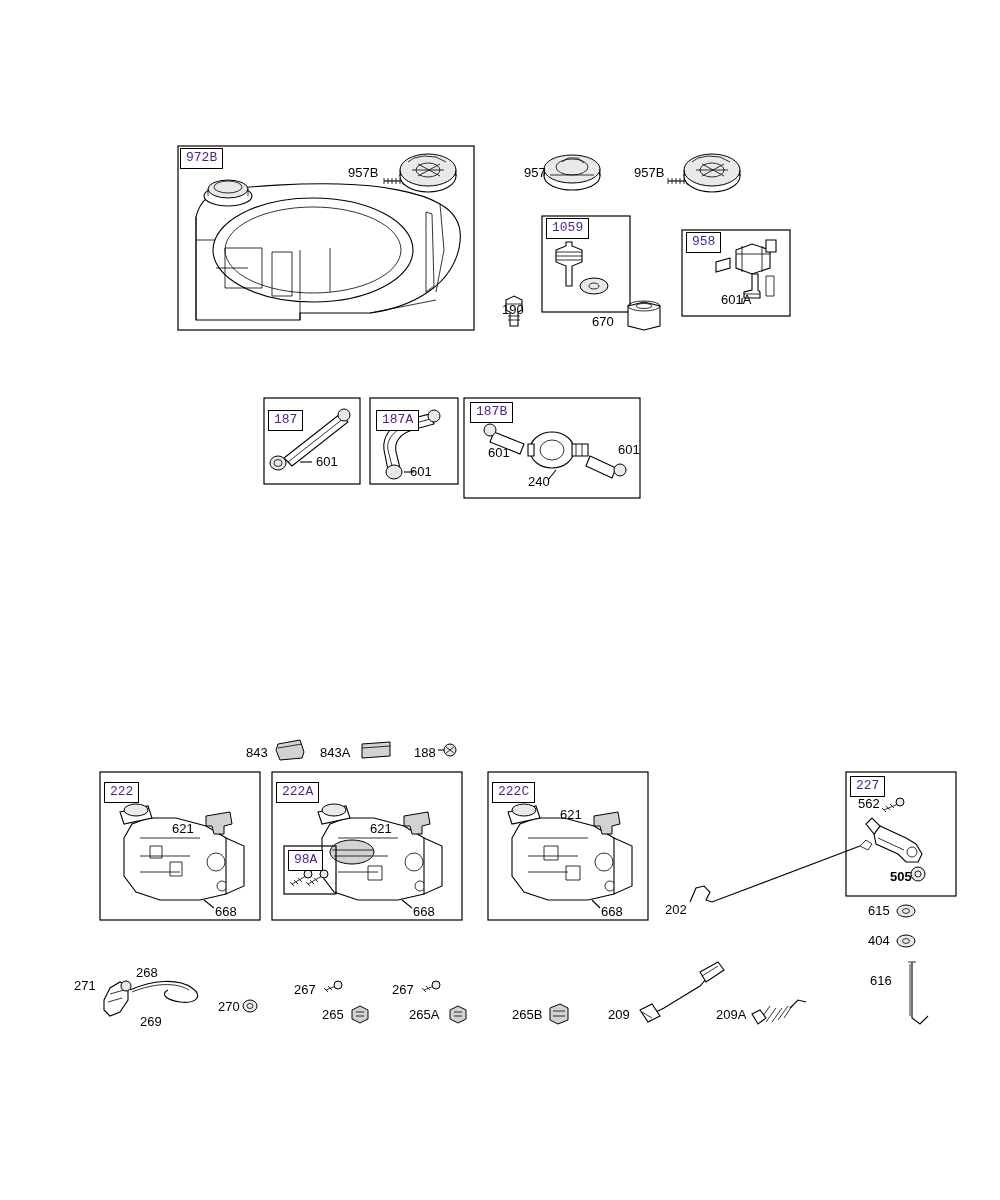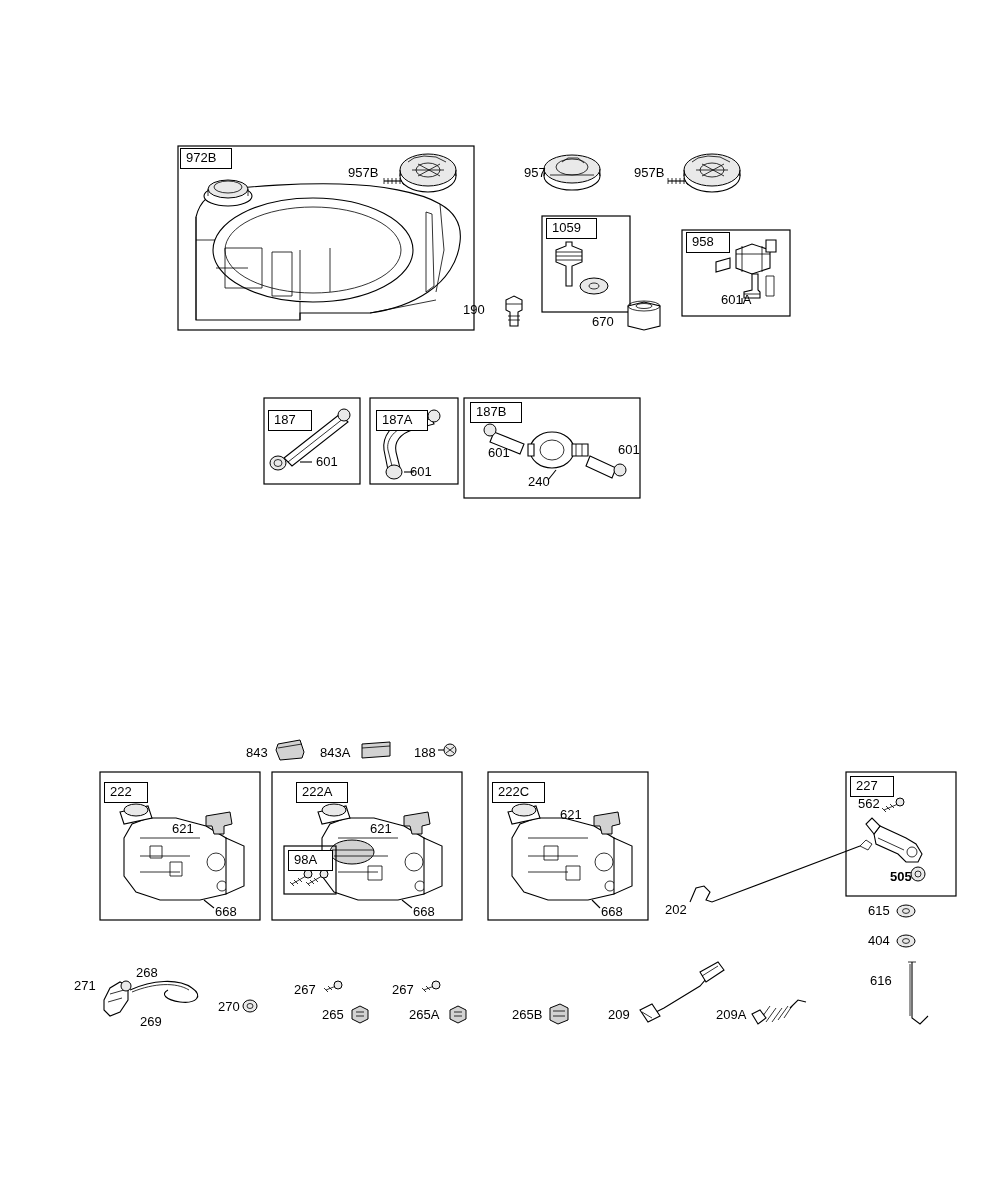--- a/index.html
+++ b/index.html
@@ -25,28 +25,28 @@
   .lbl {
     position: absolute;
     font-family: "Liberation Sans", sans-serif;
     font-size: 13px;
     line-height: 14px;
     color: #000;
     white-space: nowrap;
   }
   .boxlbl {
     position: absolute;
-    font-family: Liberation Sans, sans-serif;
+    font-family: Liberation Mono, monospace;
     font-size: 13px;
     line-height: 14px;
-    color: #000000;
+    color: #4c1d95;
     white-space: nowrap;
     background: #fff;
     border: 1.2px solid #000;
-    padding: 2px 15px 3px 5px;
+    padding: 2px 5px 3px 5px;
   }
   svg { display: block; }
   .ln { stroke: #000; stroke-width: 1.1; fill: none; }
   .thin { stroke: #000; stroke-width: 0.8; fill: none; }
   .fillw { fill: #ffffff; stroke: #000; stroke-width: 1.1; }
   .fillg { fill: #e9e9e9; stroke: #000; stroke-width: 1; }
   .fillgr { fill: #d2d2d2; stroke: #000; stroke-width: 1; }
   .panel { fill: none; stroke: #000; stroke-width: 1.2; }
 </style>
 </head>
@@ -349,30 +349,30 @@
 
   </svg>
 
   <div class="boxlbl" style="left:180px; top:148px;">972B</div>
   <div class="boxlbl" style="left:546px; top:218px;">1059</div>
   <div class="boxlbl" style="left:686px; top:232px;">958</div>
   <div class="boxlbl" style="left:268px; top:410px;">187</div>
   <div class="boxlbl" style="left:376px; top:410px;">187A</div>
   <div class="boxlbl" style="left:470px; top:402px;">187B</div>
   <div class="boxlbl" style="left:104px; top:782px;">222</div>
-  <div class="boxlbl" style="left:276px; top:782px;margin-left:20px;">222A</div>
+  <div class="boxlbl" style="left:276px; top:782px;">222A</div>
   <div class="boxlbl" style="left:288px; top:850px;">98A</div>
   <div class="boxlbl" style="left:492px; top:782px;">222C</div>
   <div class="boxlbl" style="left:850px; top:776px;">227</div>
 
   <div class="lbl" style="left:348px; top:166px;">957B</div>
   <div class="lbl" style="left:524px; top:166px;">957</div>
   <div class="lbl" style="left:634px; top:166px;">957B</div>
 
-  <div class="lbl" style="left:463px; top:303px;">190</div>
+  <div class="lbl" style="left:502px; top:303px;">190</div>
   <div class="lbl" style="left:592px; top:315px;">670</div>
   <div class="lbl" style="left:721px; top:293px;">601A</div>
 
   <div class="lbl" style="left:316px; top:455px;">601</div>
   <div class="lbl" style="left:410px; top:465px;">601</div>
   <div class="lbl" style="left:488px; top:446px;">601</div>
   <div class="lbl" style="left:618px; top:443px;">601</div>
   <div class="lbl" style="left:528px; top:475px;">240</div>
 
   <div class="lbl" style="left:246px; top:746px;">843</div>

